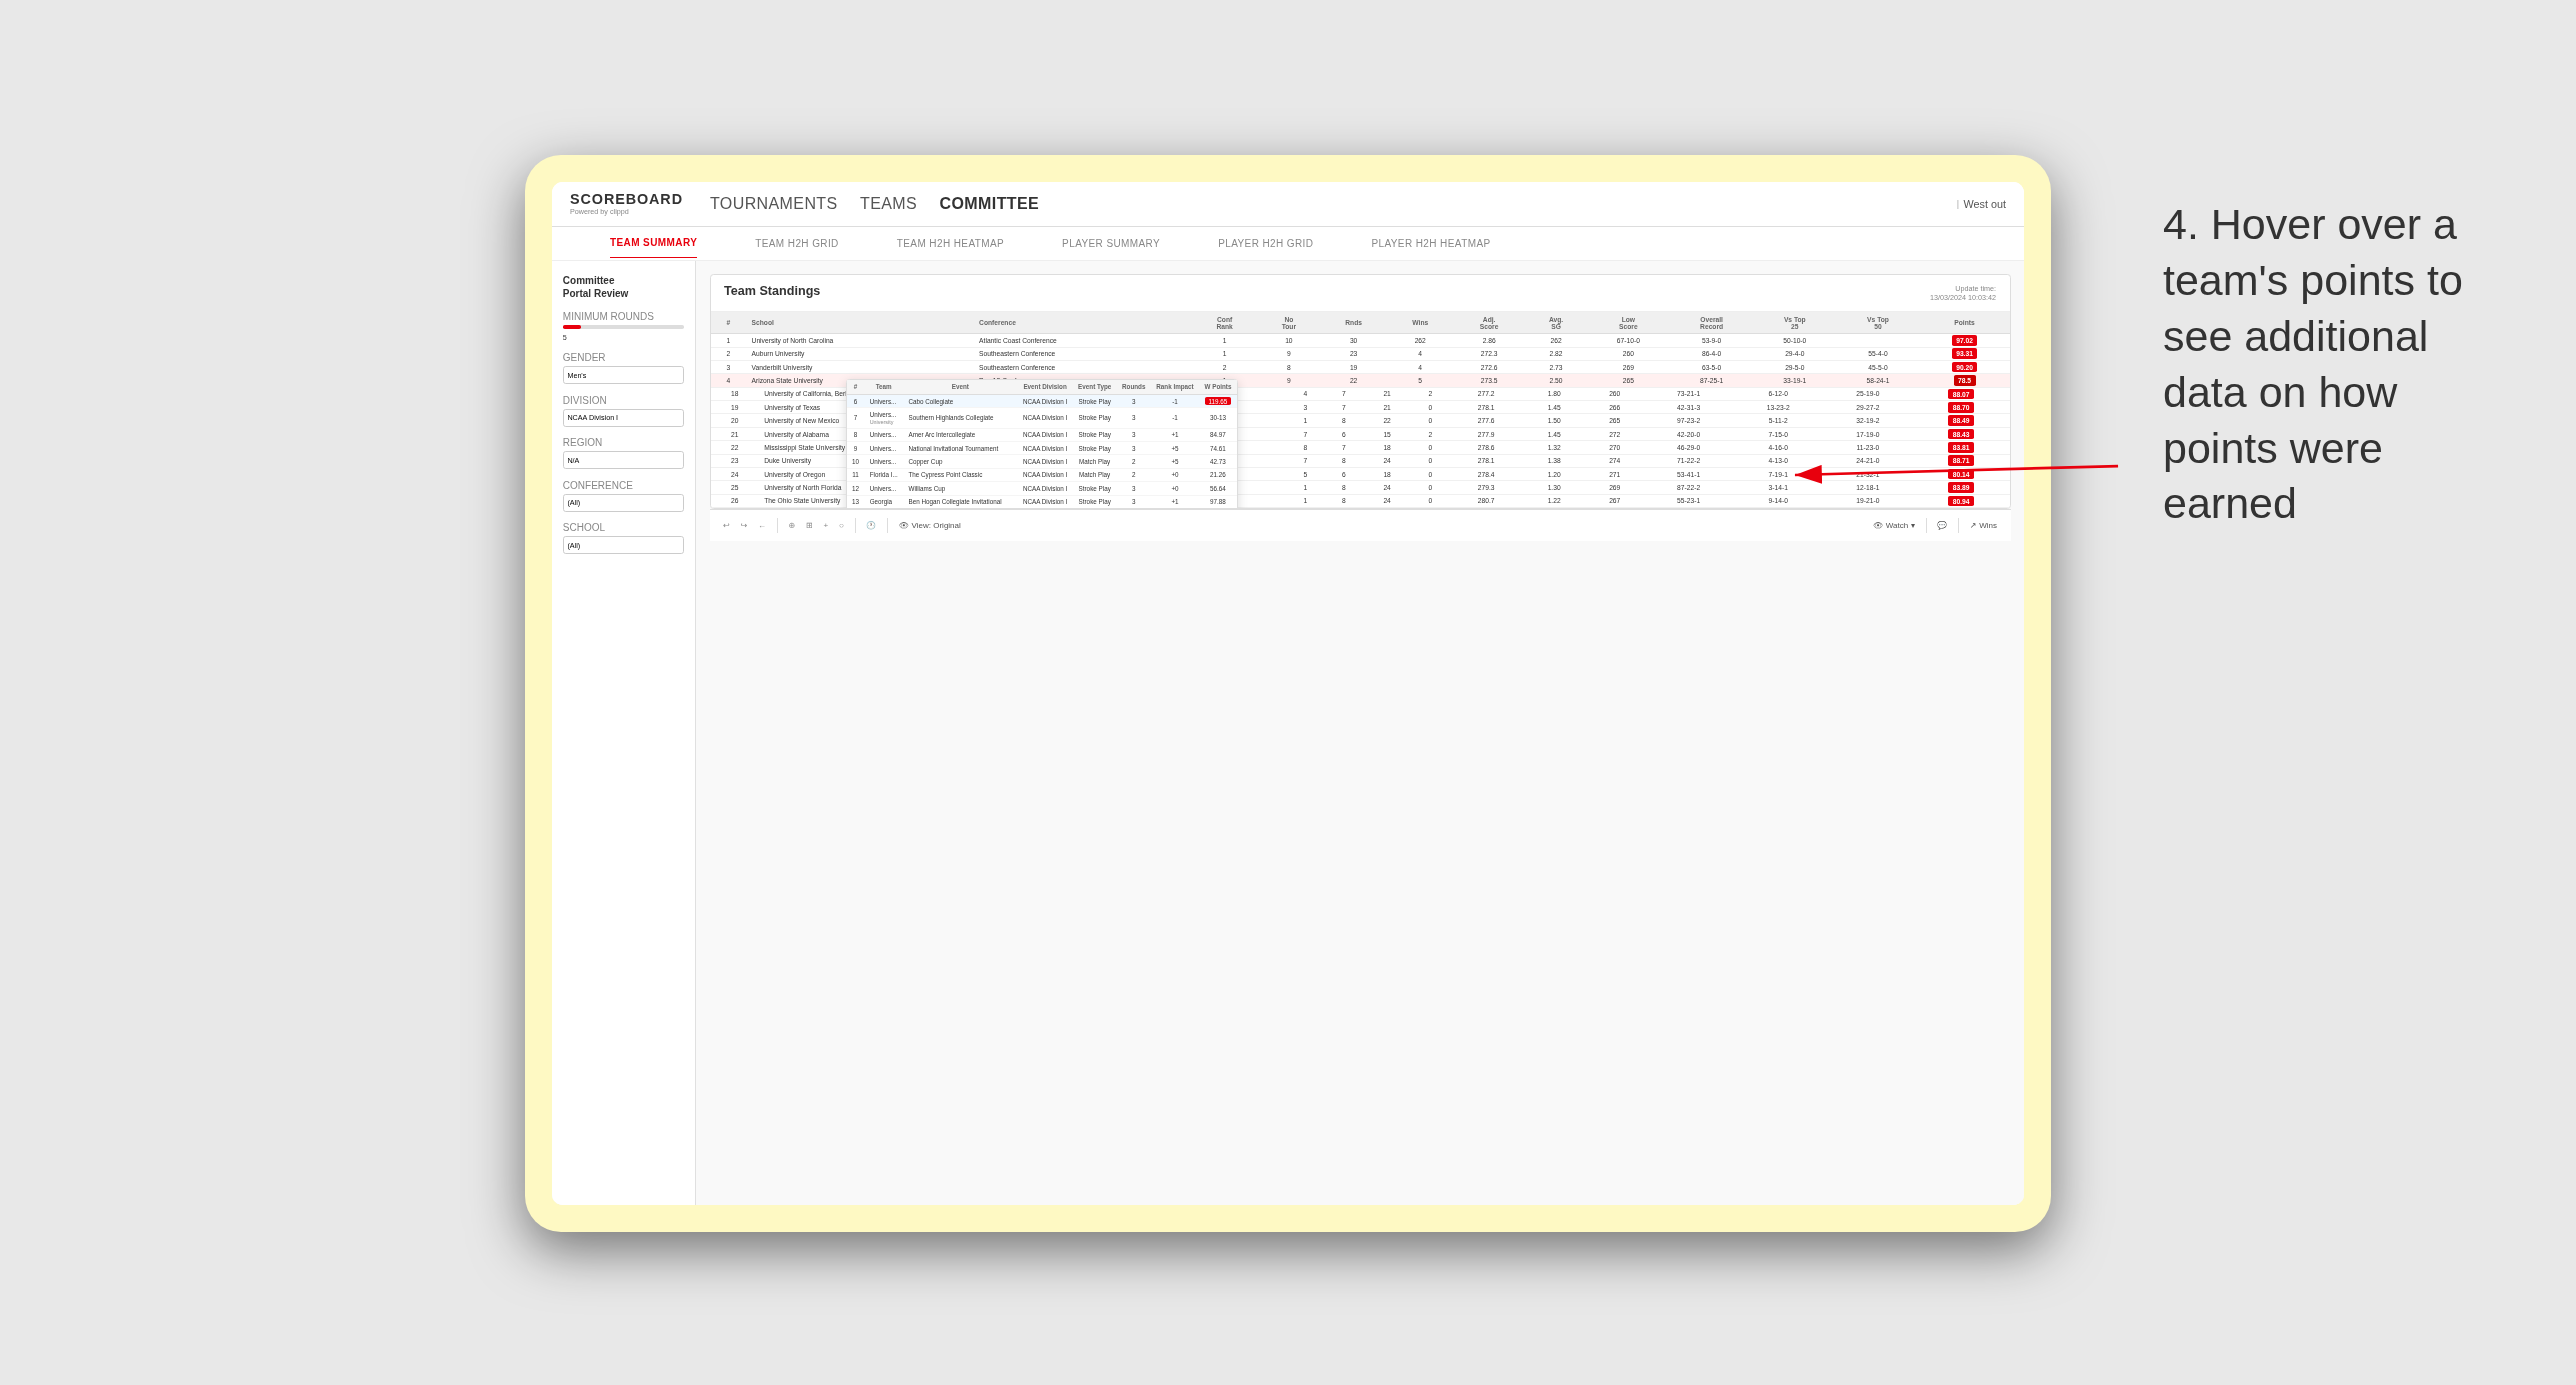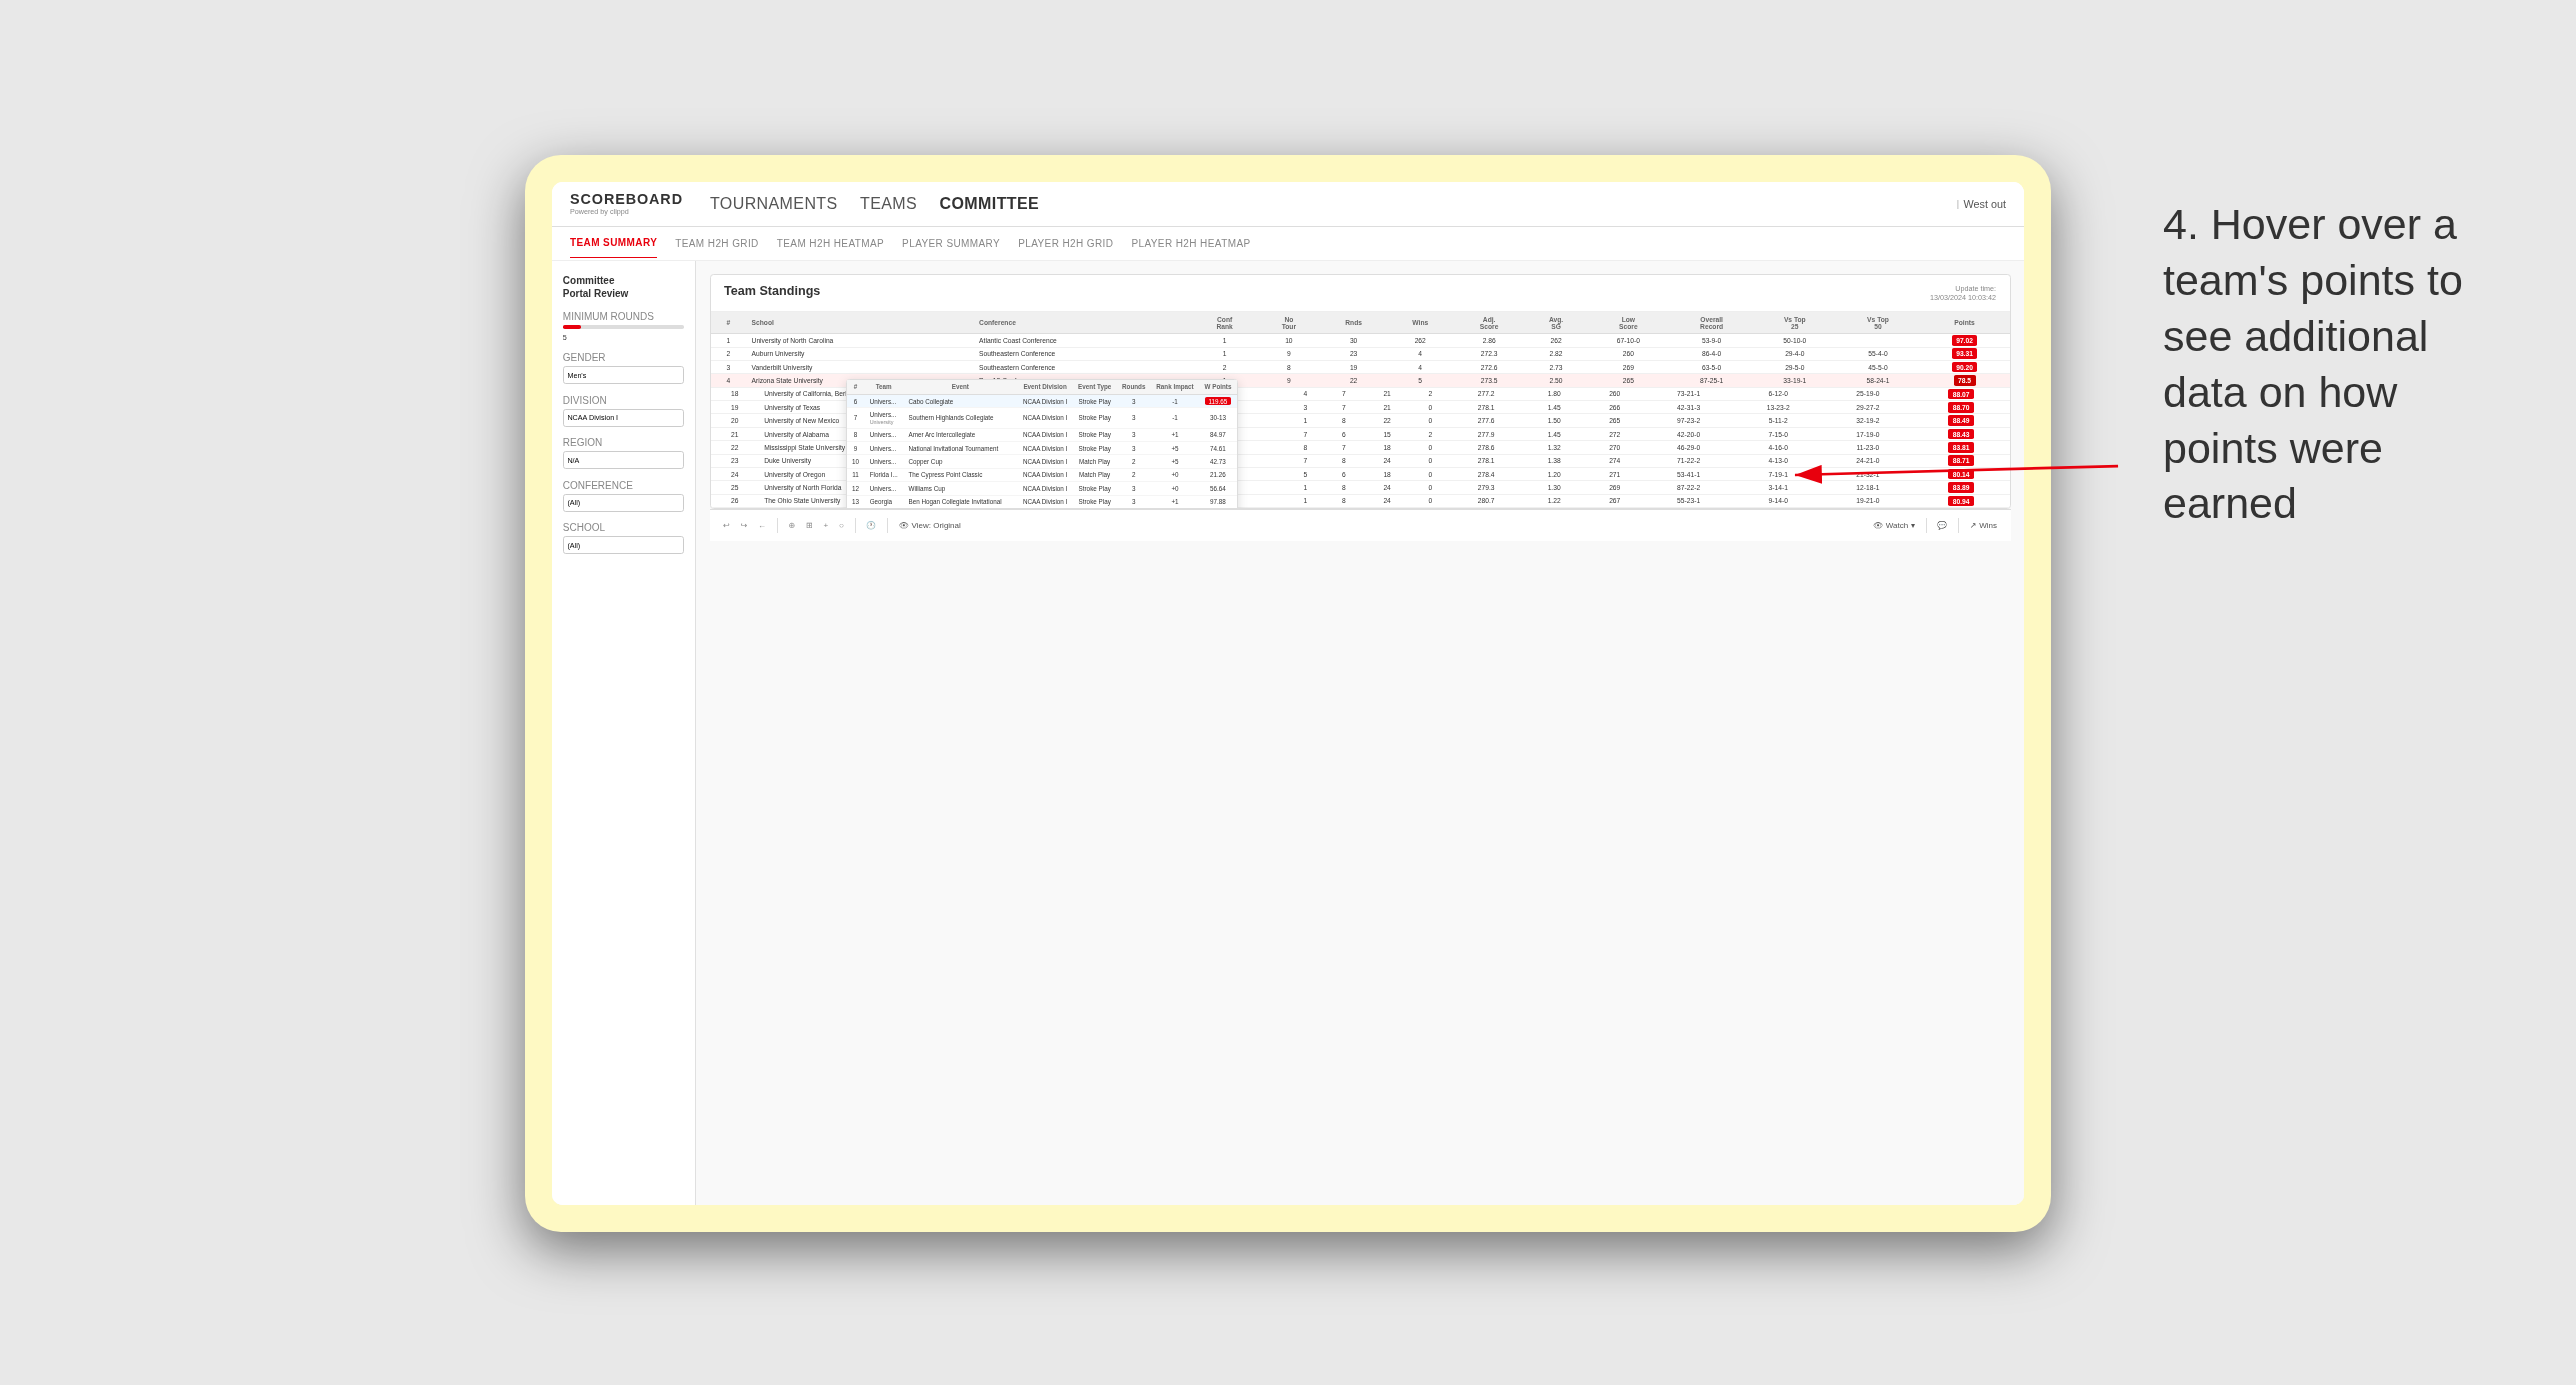--- a/index.html
+++ b/index.html
@@ -101,20 +101,21 @@
       gap: 18px;
     }
 
     .sub-nav-item {
       font-size: 10px;
       color: #888;
       cursor: pointer;
       padding: 9px 0;
       text-transform: uppercase;
       letter-spacing: 0.4px;
+      margin-left: 40px;
     }
 
     .sub-nav-item.active {
       color: #e8000d;
       border-bottom: 1.8px solid #e8000d;
       font-weight: bold;
     }
 
     
     .main-content {

